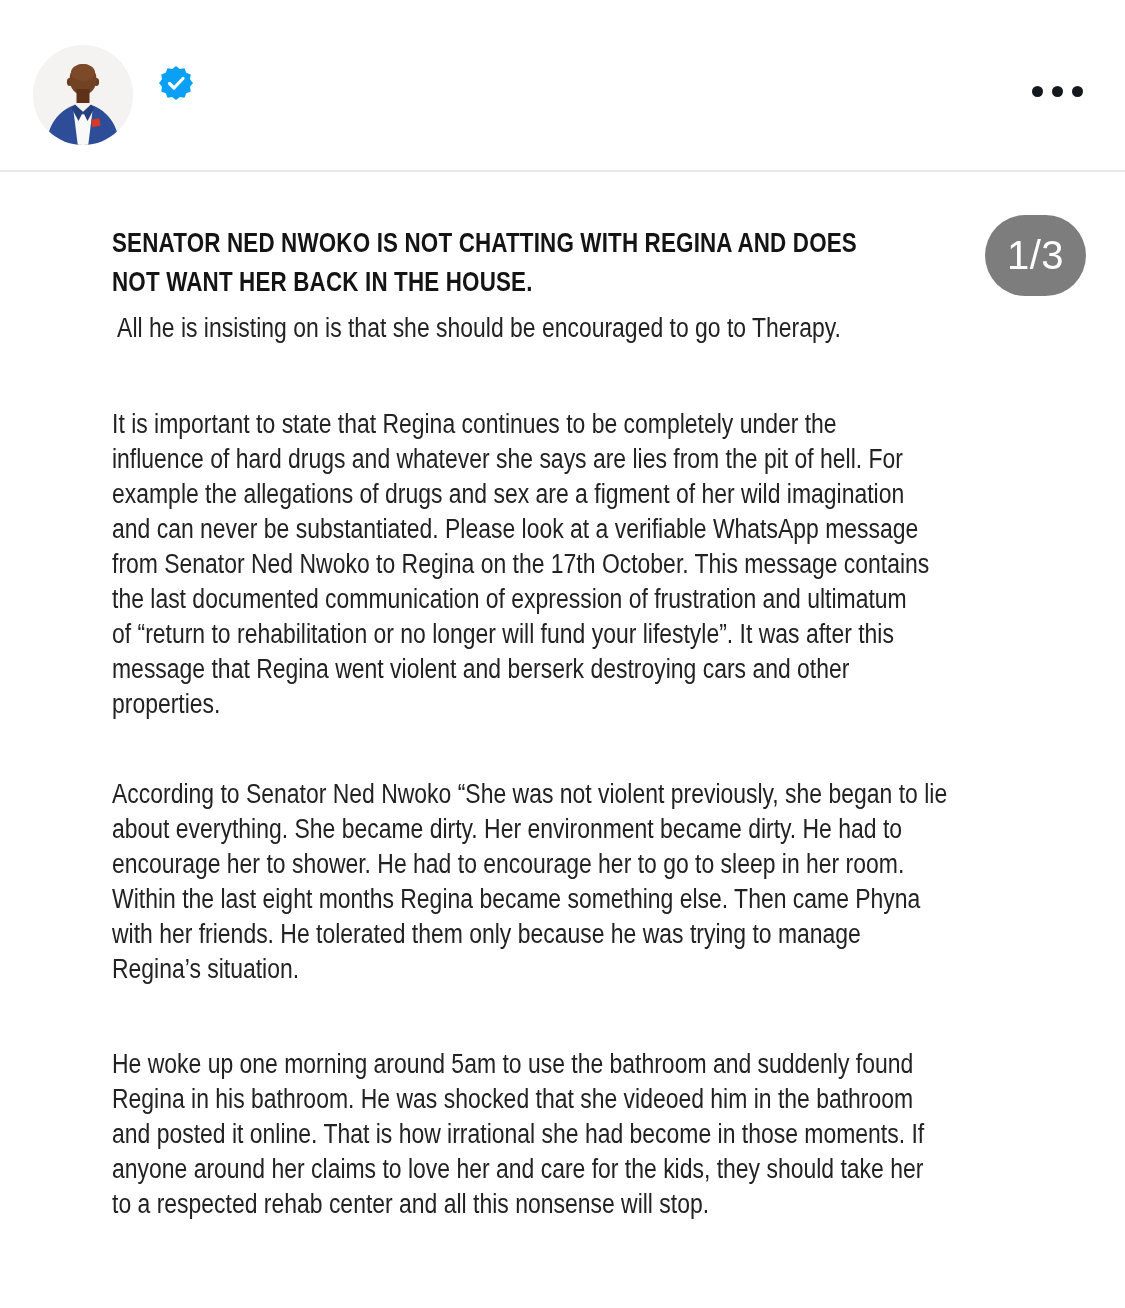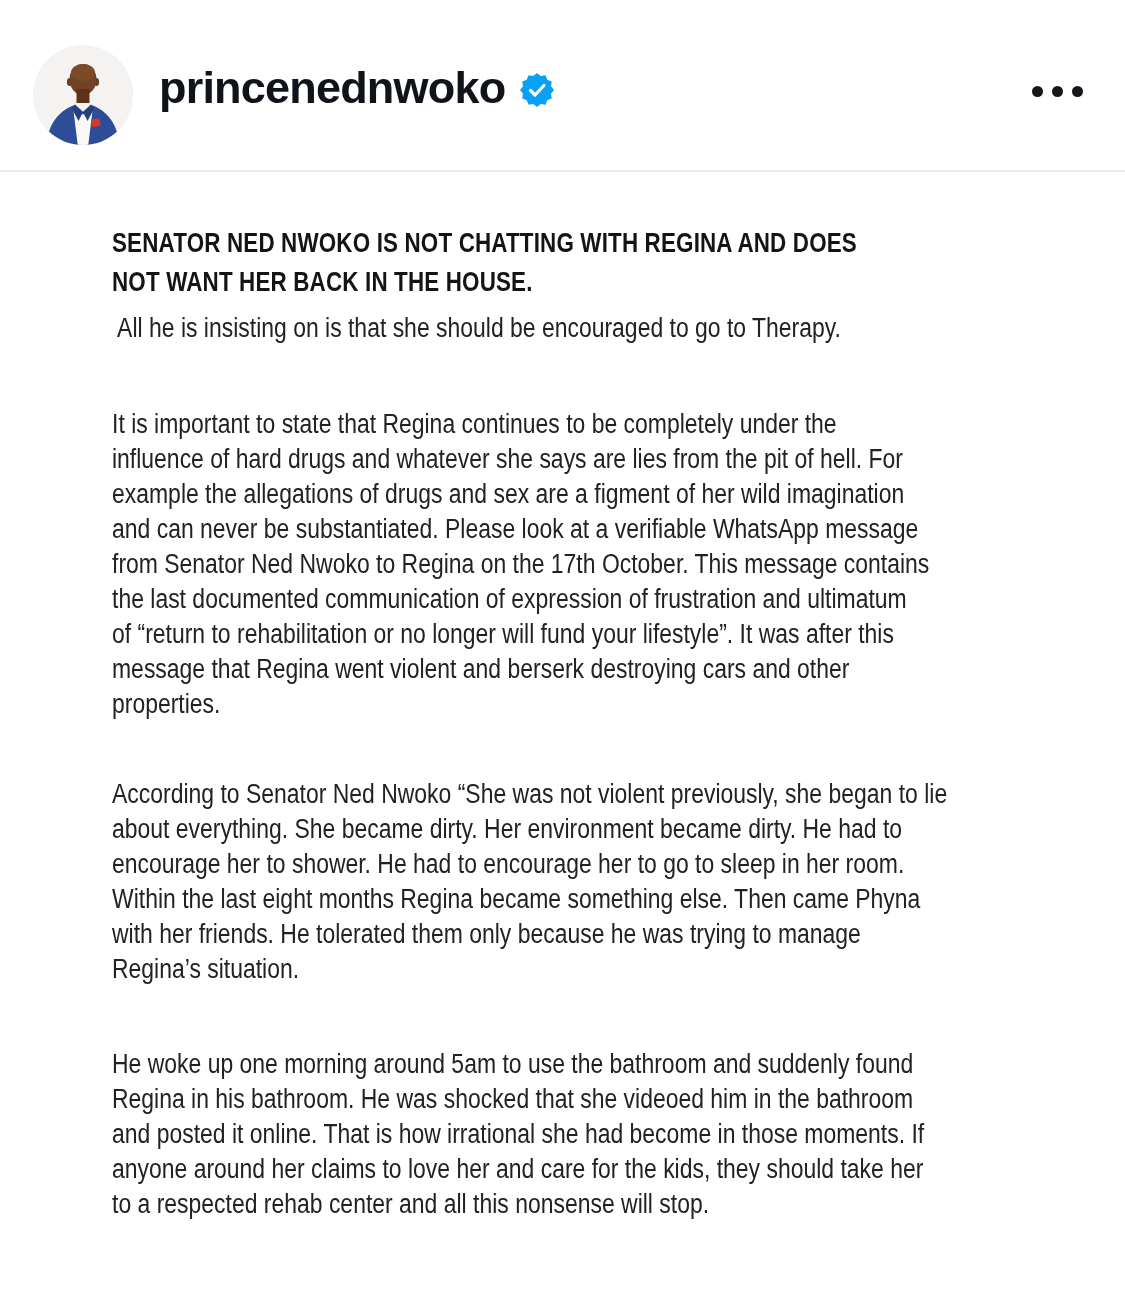--- a/index.html
+++ b/index.html
@@ -58,21 +58,20 @@
         <rect x="43.5" y="44" width="13" height="14" fill="#5e3119"></rect>
         <path d="M13 102 C15 76 29 64 42 60 L50 67 L58 60 C71 64 85 76 87 102 Z" fill="#2e4d99"></path>
         <path d="M44 61 L50 70 L56 61 L60 62 L55 102 L45 102 L40 62 Z" fill="#f9f9f9"></path>
         <path d="M42 59.5 L50 67 L45.5 76 L38.5 63 Z" fill="#26407e"></path>
         <path d="M58 59.5 L50 67 L54.5 76 L61.5 63 Z" fill="#26407e"></path>
         <rect x="58.5" y="74" width="8.5" height="7.5" fill="#d53a26" transform="rotate(-10 62.5 77.5)"></rect>
       </svg>
     </div>
 
     <div class="username-row">
-      <span class="username">princenednwoko</span>
       <svg class="verified" viewBox="0 0 34 34">
         <polygon fill="#0aa0f5" points="34,17 31,20.75 31.72,25.5 27.25,27.25 25.5,31.72 20.75,31 17,34 13.25,31 8.5,31.72 6.75,27.25 2.28,25.5 3,20.75 0,17 3,13.25 2.28,8.5 6.75,6.75 8.5,2.28 13.25,3 17,0 20.75,3 25.5,2.28 27.25,6.75 31.72,8.5 31,13.25"></polygon>
         <polyline points="10.5,17.5 15,22 24,12.5" fill="none" stroke="#fff" stroke-width="3.2" stroke-linecap="round" stroke-linejoin="round"></polyline>
       </svg>
     </div>
 
     <div class="more-button">
       <span class="more-dot"></span>
       <span class="more-dot"></span>
       <span class="more-dot"></span>
@@ -102,15 +101,16 @@
 Within the last eight months Regina became something else. Then came Phyna
 with her friends. He tolerated them only because he was trying to manage
 Regina’s situation.</div>
 
     <div class="doc-para para-3">He woke up one morning around 5am to use the bathroom and suddenly found
 Regina in his bathroom. He was shocked that she videoed him in the bathroom
 and posted it online. That is how irrational she had become in those moments. If
 anyone around her claims to love her and care for the kids, they should take her
 to a respected rehab center and all this nonsense will stop.</div>
 
+    <div class="page-badge">1/3</div>
   </div>
 
 </div>
 
 </body></html>

